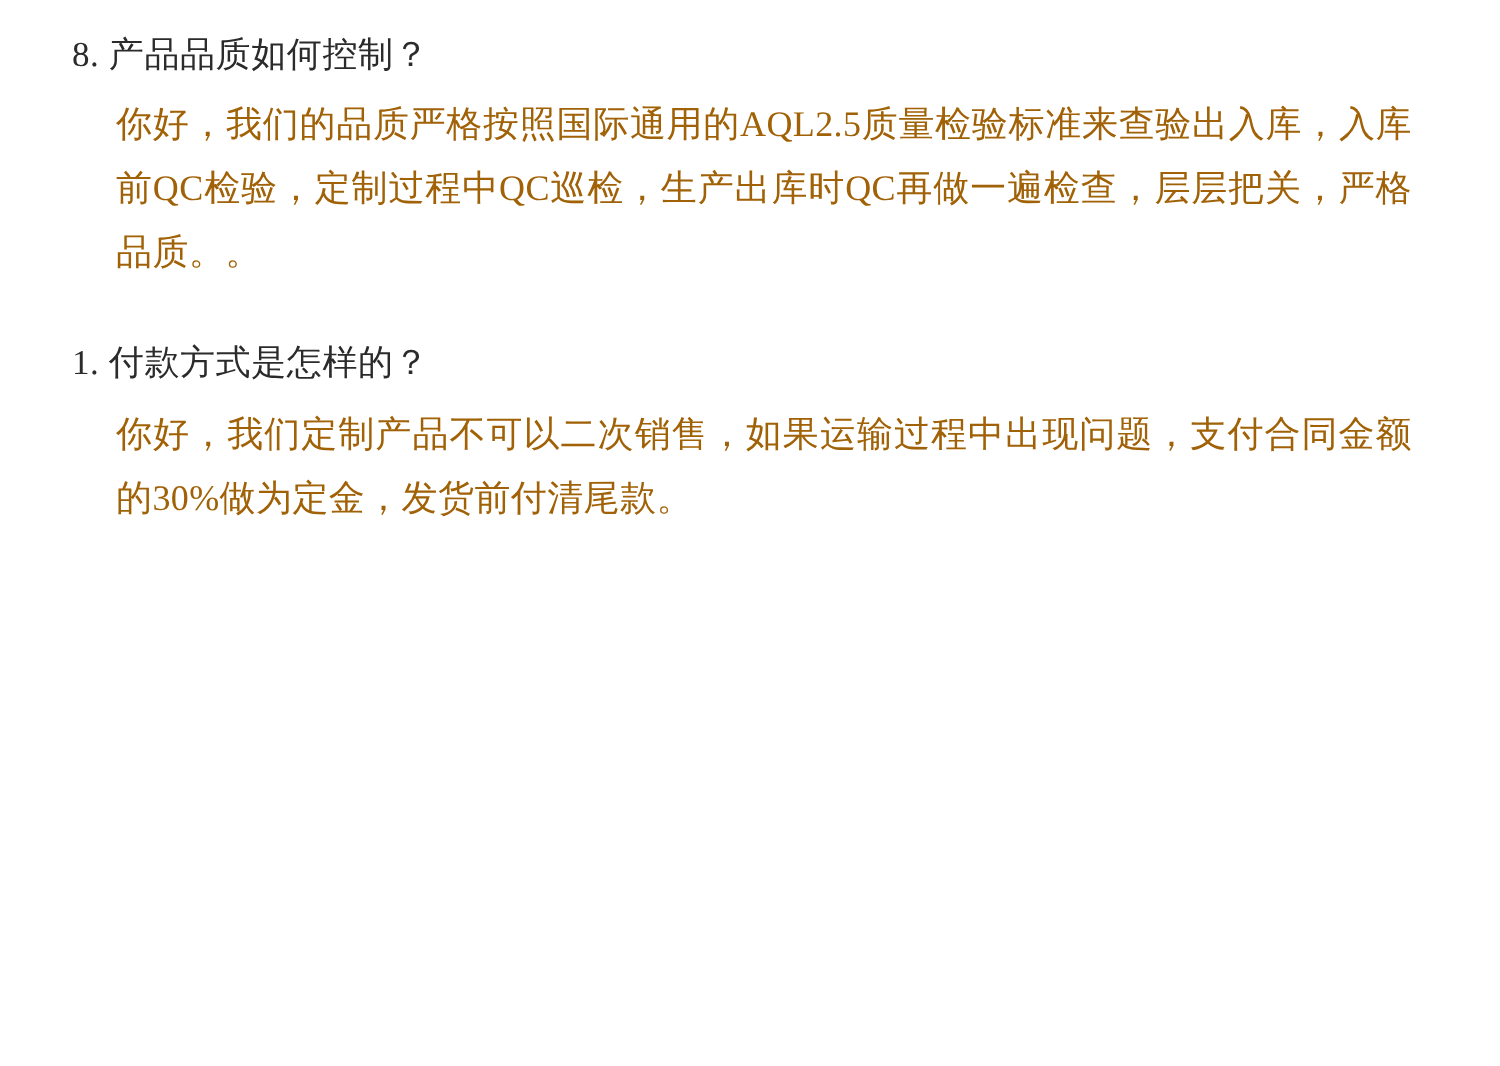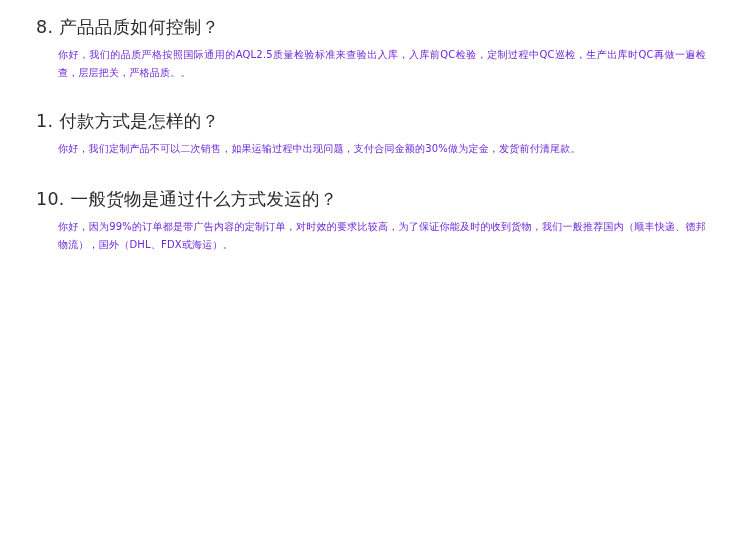--- a/index.html
+++ b/index.html
@@ -16,33 +16,34 @@
   }
   .page {
     width: 750px;
     height: 533px;
     box-sizing: border-box;
     padding: 14px 30px 0 36px;
     position: relative;
   }
   .faq-item {
     margin-bottom: 22px;
+    font-family: Liberation Serif, serif;
   }
   .faq-q {
     font-size: 17.5px;
     line-height: 1.5;
     color: #2b2b2b;
     font-weight: normal;
     letter-spacing: 0.3px;
     margin: 0 0 6px 0;
   }
   .faq-a {
-    font-size: 10px;
+    font-size: 18px;
     line-height: 1.78;
-    color: #6d28d9;
+    color: #a16207;
     margin: 0;
     padding-left: 22px;
     padding-right: 14px;
     text-align: justify;
     letter-spacing: 0.2px;
   }
   .faq-item.gap-1 { margin-bottom: 26px; }
   .faq-item.gap-2 { margin-bottom: 28px; }
   .faq-item.gap-3 { margin-bottom: 26px; }
 </style>
@@ -54,19 +55,15 @@
   <div class="faq-item gap-1">
     <h2 class="faq-q">8. 产品品质如何控制？</h2>
     <p class="faq-a">你好，我们的品质严格按照国际通用的AQL2.5质量检验标准来查验出入库，入库前QC检验，定制过程中QC巡检，生产出库时QC再做一遍检查，层层把关，严格品质。。</p>
   </div>
 
   <div class="faq-item gap-2">
     <h2 class="faq-q">1. 付款方式是怎样的？</h2>
     <p class="faq-a">你好，我们定制产品不可以二次销售，如果运输过程中出现问题，支付合同金额的30%做为定金，发货前付清尾款。</p>
   </div>
 
-  <div class="faq-item gap-3">
-    <h2 class="faq-q">10. 一般货物是通过什么方式发运的？</h2>
-    <p class="faq-a">你好，因为99%的订单都是带广告内容的定制订单，对时效的要求比较高，为了保证你能及时的收到货物，我们一般推荐国内（顺丰快递、德邦物流），国外（DHL、FDX或海运）。</p>
-  </div>
 
 
 </div>
 
 </body></html>

